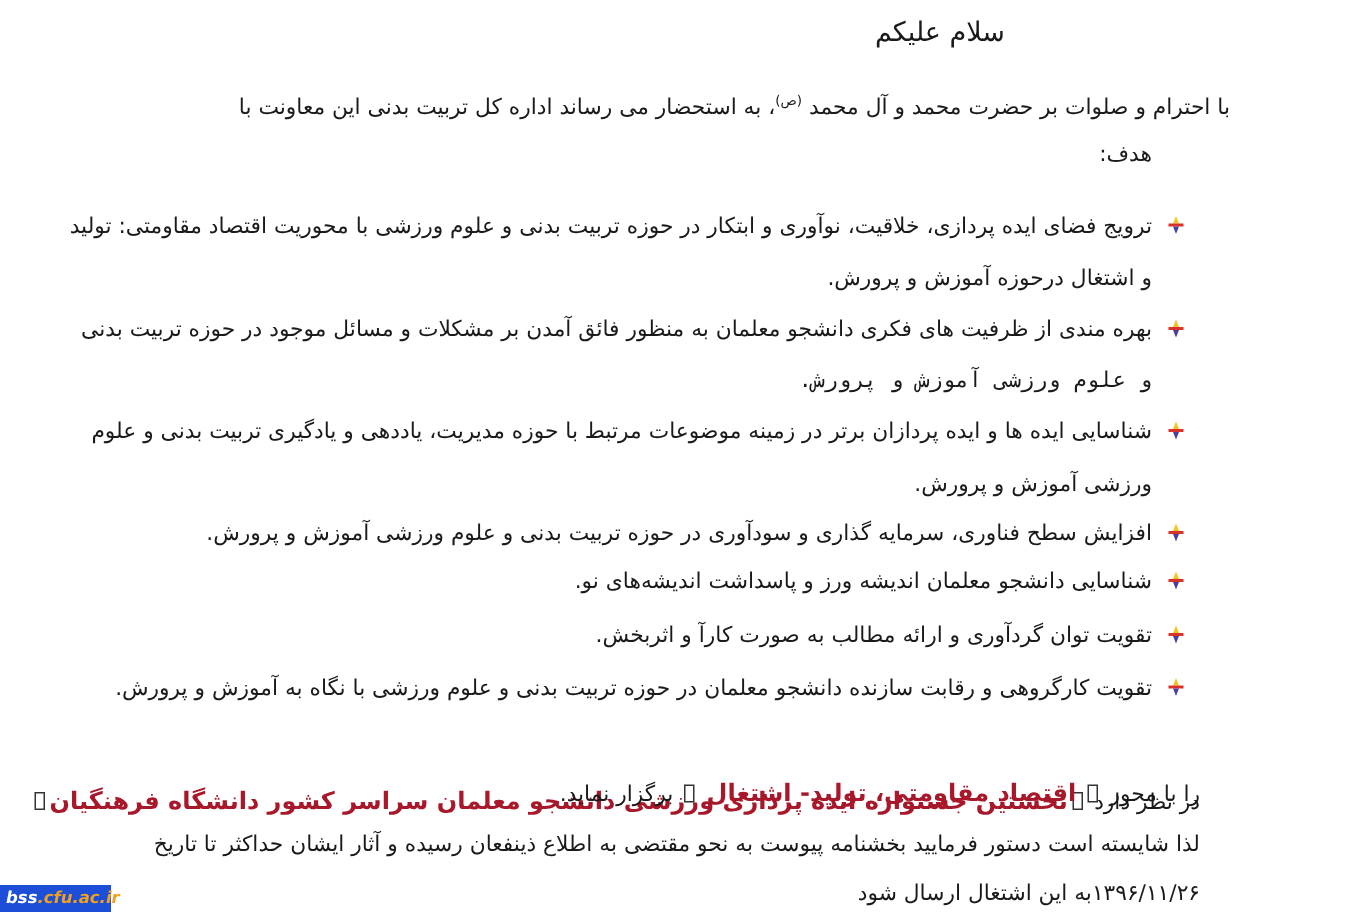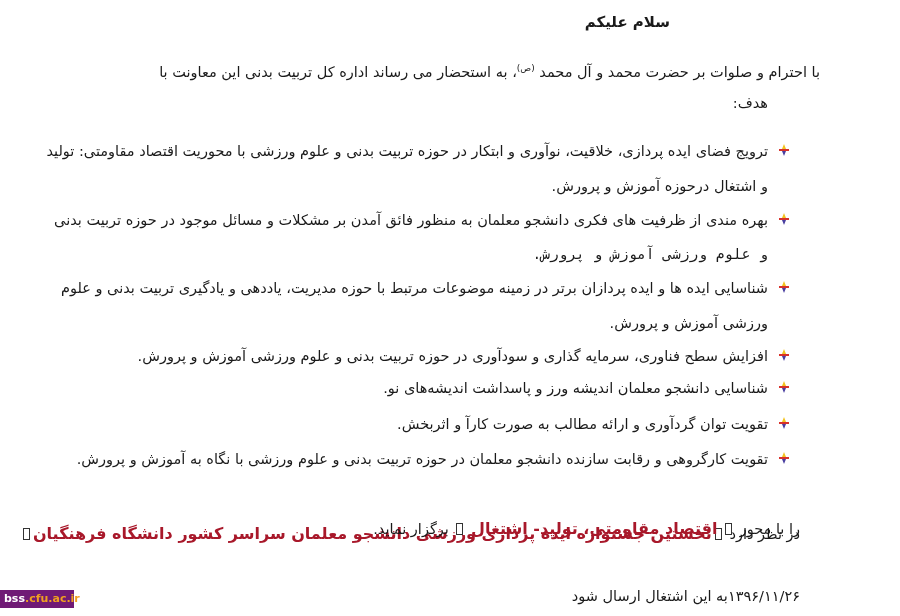--- a/index.html
+++ b/index.html
@@ -23,22 +23,22 @@
     .line {
       position: absolute;
       direction: rtl;
       unicode-bidi: embed;
       white-space: nowrap;
       font-size: 14.5px;
       line-height: 20px;
       text-align: right;
     }
     .greeting {
-      font-weight: bold;
-      font-size: 15px;
+      font-weight: normal;
+      font-size: 18px;
     }
     .bullet {
       position: absolute;
       width: 14px;
       height: 14px;
     }
     .red {
       color: #a8182a;
       font-weight: bold;
       font-size: 16px;
@@ -51,22 +51,23 @@
       vertical-align: -1px;
       margin: 0 3px;
       box-sizing: border-box;
     }
     .watermark {
       position: absolute;
       left: 0;
       top: 590px;
       width: 74px;
       height: 18px;
-      background: #701a75;
+      background: #1d4ed8;
       font-family: "DejaVu Sans", sans-serif;
+      font-style: italic;
       font-weight: bold;
       font-size: 11px;
       line-height: 18px;
       padding-left: 4px;
       box-sizing: border-box;
       direction: ltr;
       white-space: nowrap;
     }
     .wm-a { color: #ffffff; }
     .wm-b { color: #f0a020; }
@@ -160,20 +161,21 @@
   </div>
 
   <div class="line" style="right:100px; top:519px;">
     <span>را با محور</span>
     <span class="box"></span>
     <span class="red">اقتصاد مقاومتی، تولید- اشتغال</span>
     <span class="box"></span>
     <span>برگزار نماید.</span>
   </div>
 
+  <div class="line" style="right:100px; top:553px;">لذا شایسته است دستور فرمایید بخشنامه پیوست به نحو مقتضی به اطلاع ذینفعان رسیده و آثار ایشان حداکثر تا تاریخ</div>
   <div class="line" style="right:100px; top:586px;">
     <span>۱۳۹۶/۱۱/۲۶</span><span>به این اشتغال ارسال شود</span>
   </div>
 
   <div class="watermark">
     <span class="wm-a">bss</span><span class="wm-b">.cfu.ac.ir</span>
   </div>
 </div>
 
 </body></html>

